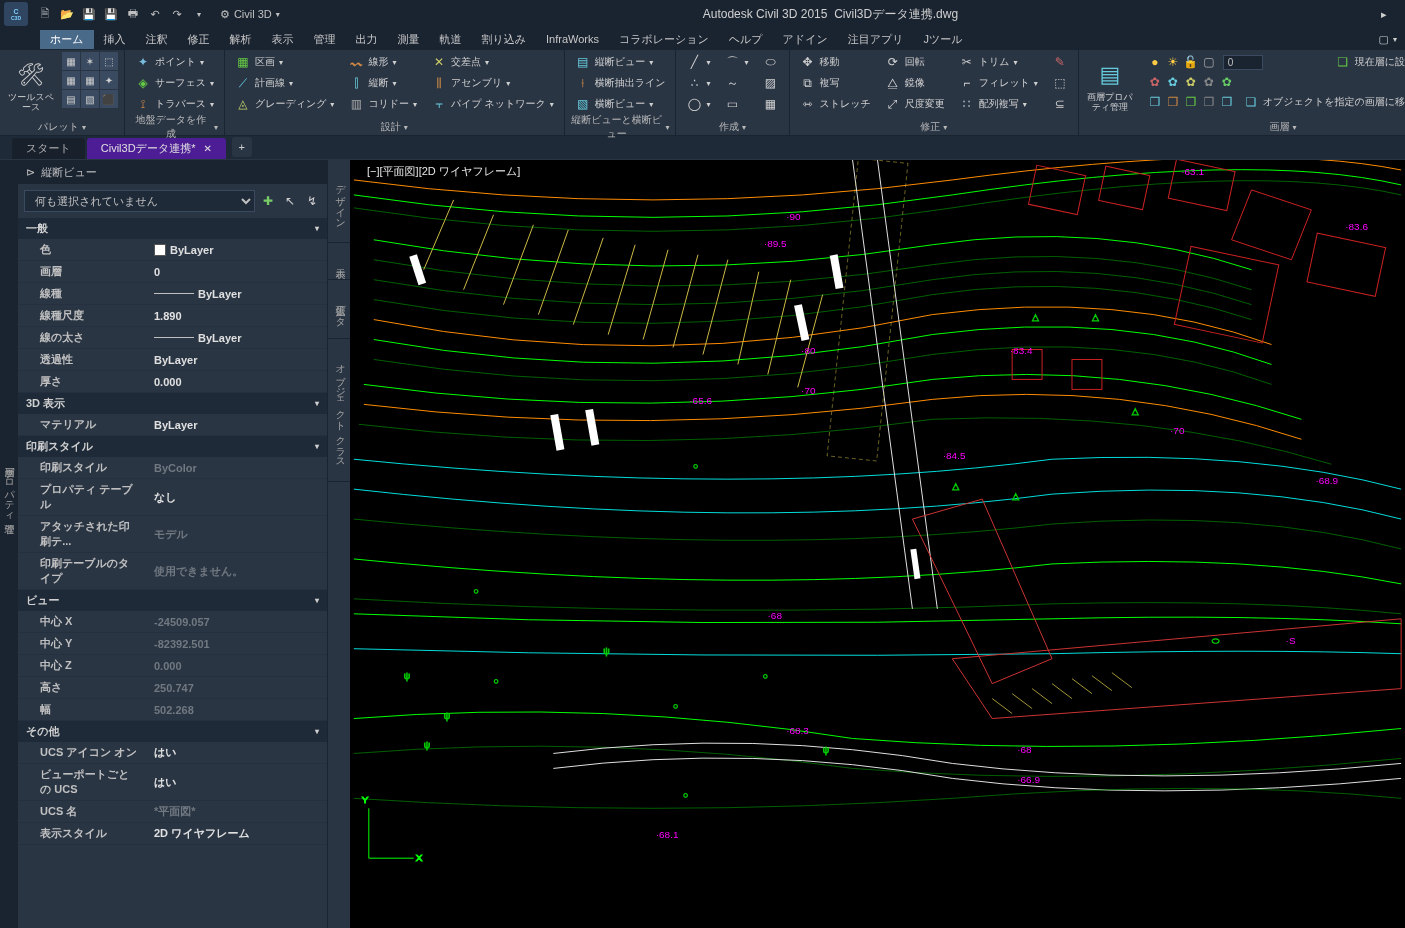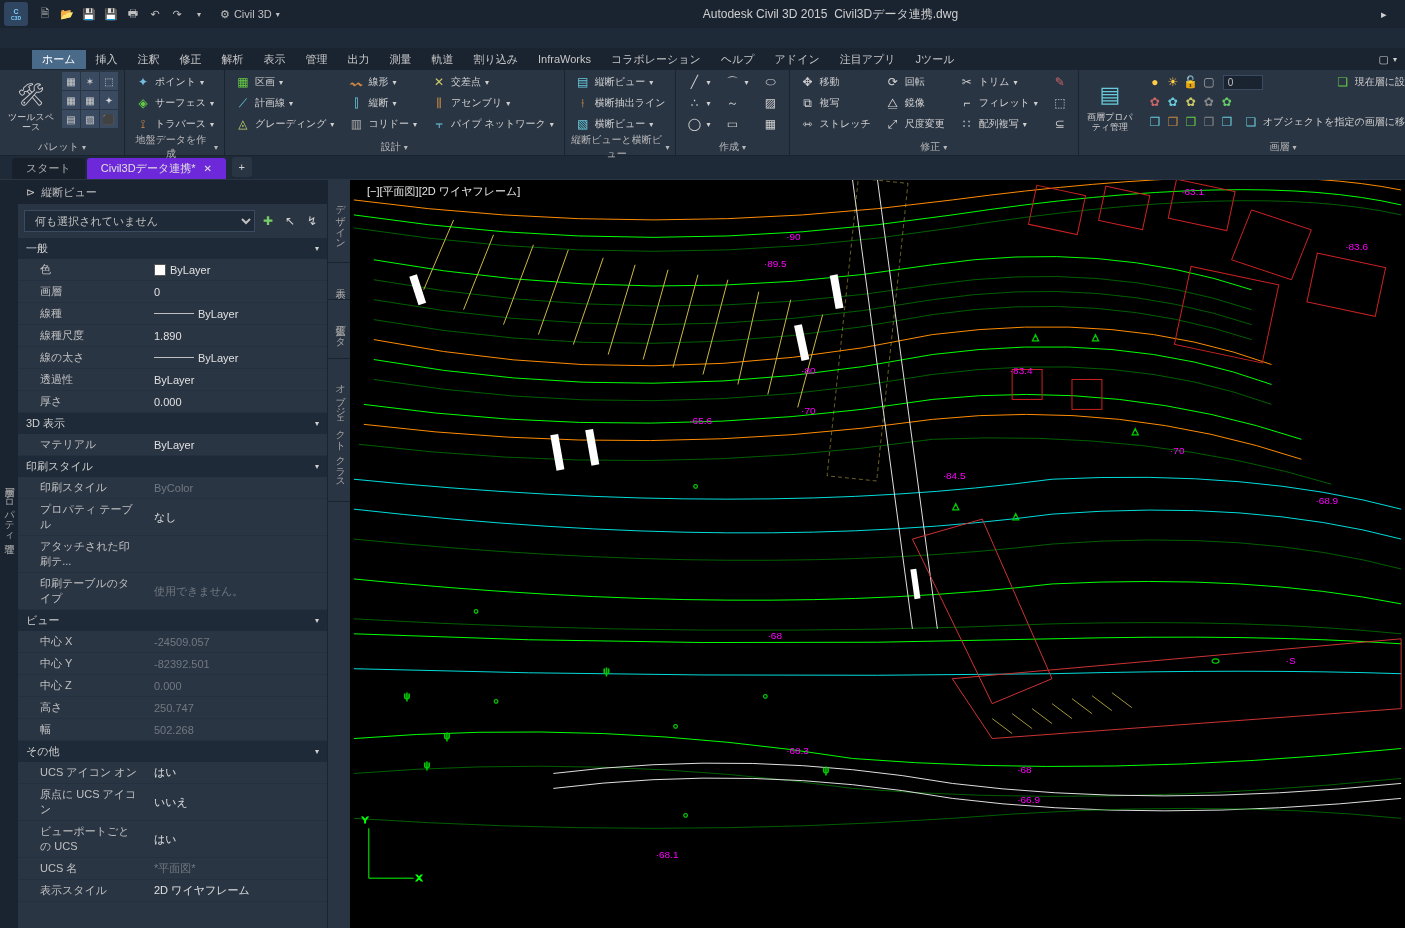--- a/index.html
+++ b/index.html
@@ -9,57 +9,57 @@
 .titlebar { height: 28px; background: #1a2330; display: flex; align-items: center; padding: 0 4px; }
 .app-icon { width: 24px; height: 24px; background: #2f4560; border-radius: 3px; display:flex; align-items:center; justify-content:center; font-size:7px; color:#7cd0ff; font-weight:bold; flex-direction:column; }
 .qat { display: flex; gap: 4px; margin-left: 8px; align-items: center; }
 .qat-btn { width: 18px; height: 18px; display:flex; align-items:center; justify-content:center; color:#c0c0c0; cursor:pointer; }
 .wspace { margin-left:12px; display:flex; align-items:center; gap:4px; color:#c0c0c0;}
 .apptitle { flex:1; text-align:center; color:#d0d0d0; font-size:12px; }
 .title-right { width:20px; }
 .arrow { font-size:8px; }
 
 
-.menubar { height: 22px; background: #1a2330; display: flex; align-items: center; padding-left: 32px; margin-top: 20px; }
+.menubar { height: 22px; background: #1a2330; display: flex; align-items: center; padding-left: 40px; }
 .menubar .mitem { padding: 2px 10px; color:#c8c8c8; cursor:pointer; font-size:11px; }
 .menubar .mitem.active { background: #4a6a8a; color:#fff; }
 .menubar-search { margin-left:auto; margin-right:8px; display:flex; align-items:center; gap:4px; }
 
 
 .ribbon { height: 86px; background: #2a3544; display: flex; border-bottom: 1px solid #1a2330; }
 .rpanel { border-right: 1px solid #1a2330; padding: 2px 6px 0 6px; display:flex; flex-direction:column; }
 .rpanel-body { flex:1; display:flex; gap:6px; }
 .rpanel-title { height:16px; text-align:center; color:#b8b8b8; font-size:10px; display:flex; align-items:center; justify-content:center; gap:3px; }
 .big-btn { width:50px; display:flex; flex-direction:column; align-items:center; justify-content:center; gap:2px; cursor:pointer; padding:2px; }
 .big-icon { width:32px; height:32px; display:flex; align-items:center; justify-content:center; font-size:22px; }
 .btn-col { display:flex; flex-direction:column; gap:1px; }
 .small-btn { height:20px; display:flex; align-items:center; gap:4px; padding:0 4px; cursor:pointer; white-space:nowrap; font-size:10px;}
 .sicon { width:16px; height:16px; display:flex; align-items:center; justify-content:center; font-size:12px; flex-shrink:0;}
 .mini-grid { display:grid; grid-template-columns: repeat(3, 18px); grid-template-rows: repeat(3, 18px); gap:1px; }
 .mini-cell { background:#3a4a60; display:flex; align-items:center; justify-content:center; font-size:10px; cursor:pointer; }
 
 
 .doctabs { height: 24px; background: #1e2a38; display:flex; align-items:flex-end; padding-left:12px; gap:2px; border-bottom:1px solid #2a3544;}
 .doctab { padding: 3px 14px; background:#18202c; color:#b0b0b0; font-size:11px; cursor:pointer; border-radius:3px 3px 0 0; display:flex; align-items:center; gap:8px; }
-.doctab.active { background:#6d28d9; color:#e0e0e0;text-align:center; }
+.doctab.active { background:#4c1d95; color:#e0e0e0;text-align:center; }
 .doctab-close { font-size:10px; }
 .doctab-add { width:20px; height:20px; background:#2a3544; display:flex; align-items:center; justify-content:center; cursor:pointer; border-radius:3px; margin-left:4px; margin-bottom:2px;}
 
 
 .main { display:flex; height: calc(928px - 28px - 22px - 86px - 24px); }
 .left-strip { width:18px; background:#1a2330; writing-mode:vertical-rl; text-orientation:mixed; display:flex; align-items:center; justify-content:flex-start; padding-top:300px; font-size:10px; color:#a0a0a0; }
 
 
 .props { width: 310px; background:#2a3544; display:flex; flex-direction:column; border-right:1px solid #1a2330; }
 .props-header { height:24px; background:#1a2330; display:flex; align-items:center; padding:0 8px; gap:6px; color:#c0c0c0; }
 .props-toolbar { padding:6px; display:flex; align-items:center; gap:4px; }
 .props-select { flex:1; background:#1e2a38; border:1px solid #3a4a60; color:#c0c0c0; padding:3px 6px; font-size:11px; }
 .picon { width:18px; height:18px; display:flex; align-items:center; justify-content:center; cursor:pointer; font-size:12px;}
 .props-group-hdr { background:#1e2a38; padding:3px 8px; color:#d0d0d0; font-size:11px; display:flex; align-items:center; justify-content:space-between; cursor:pointer; }
-.props-body { flex:1; overflow-y:auto; }
+.props-body { flex:1; overflow-y:auto;font-weight:bold; }
 .prow { display:flex; font-size:11px; border-bottom:1px solid #243040; }
 .prow-label { width:130px; padding:3px 8px 3px 22px; color:#c0c0c0; }
 .prow-value { flex:1; padding:3px 6px; color:#e0e0e0; display:flex; align-items:center; gap:4px;}
 .prow-value.disabled { color:#707880; }
 .swatch { width:12px; height:12px; background:#fff; border:1px solid #555; }
 .line-sample { width:40px; height:1px; background:#c0c0c0; }
 
 
 .right-strip { width:22px; background:#2a3544; display:flex; flex-direction:column; }
 .rstab { flex:0 0 auto; writing-mode:vertical-rl; text-orientation:mixed; padding:18px 3px; font-size:10px; color:#a0a0a0; border-bottom:1px solid #1a2330; cursor:pointer; text-align:center;}
@@ -532,20 +532,23 @@
           </div>
         </div>
         <div class="prow">
           <div class="prow-label">プロパティ テーブル</div>
           <div class="prow-value">
             <span>なし</span>
           </div>
         </div>
         <div class="prow">
           <div class="prow-label">アタッチされた印刷テ...</div>
+          <div class="prow-value disabled">
+            <span>モデル</span>
+          </div>
         </div>
         <div class="prow">
           <div class="prow-label">印刷テーブルのタイプ</div>
           <div class="prow-value disabled">
             <span>使用できません。</span>
           </div>
         </div>
         <div class="props-group-hdr">
           <span>ビュー</span>
           <span class="arrow">▾</span>
@@ -581,26 +584,20 @@
           </div>
         </div>
         <div class="props-group-hdr">
           <span>その他</span>
           <span class="arrow">▾</span>
         </div>
         <div class="prow">
           <div class="prow-label">UCS アイコン オン</div>
           <div class="prow-value">
             <span>はい</span>
-          </div>
-        </div>
-        <div class="prow">
-          <div class="prow-label">原点に UCS アイコン</div>
-          <div class="prow-value">
-            <span>いいえ</span>
           </div>
         </div>
         <div class="prow">
           <div class="prow-label">ビューポートごとの UCS</div>
           <div class="prow-value">
             <span>はい</span>
           </div>
         </div>
         <div class="prow">
           <div class="prow-label">UCS 名</div>

